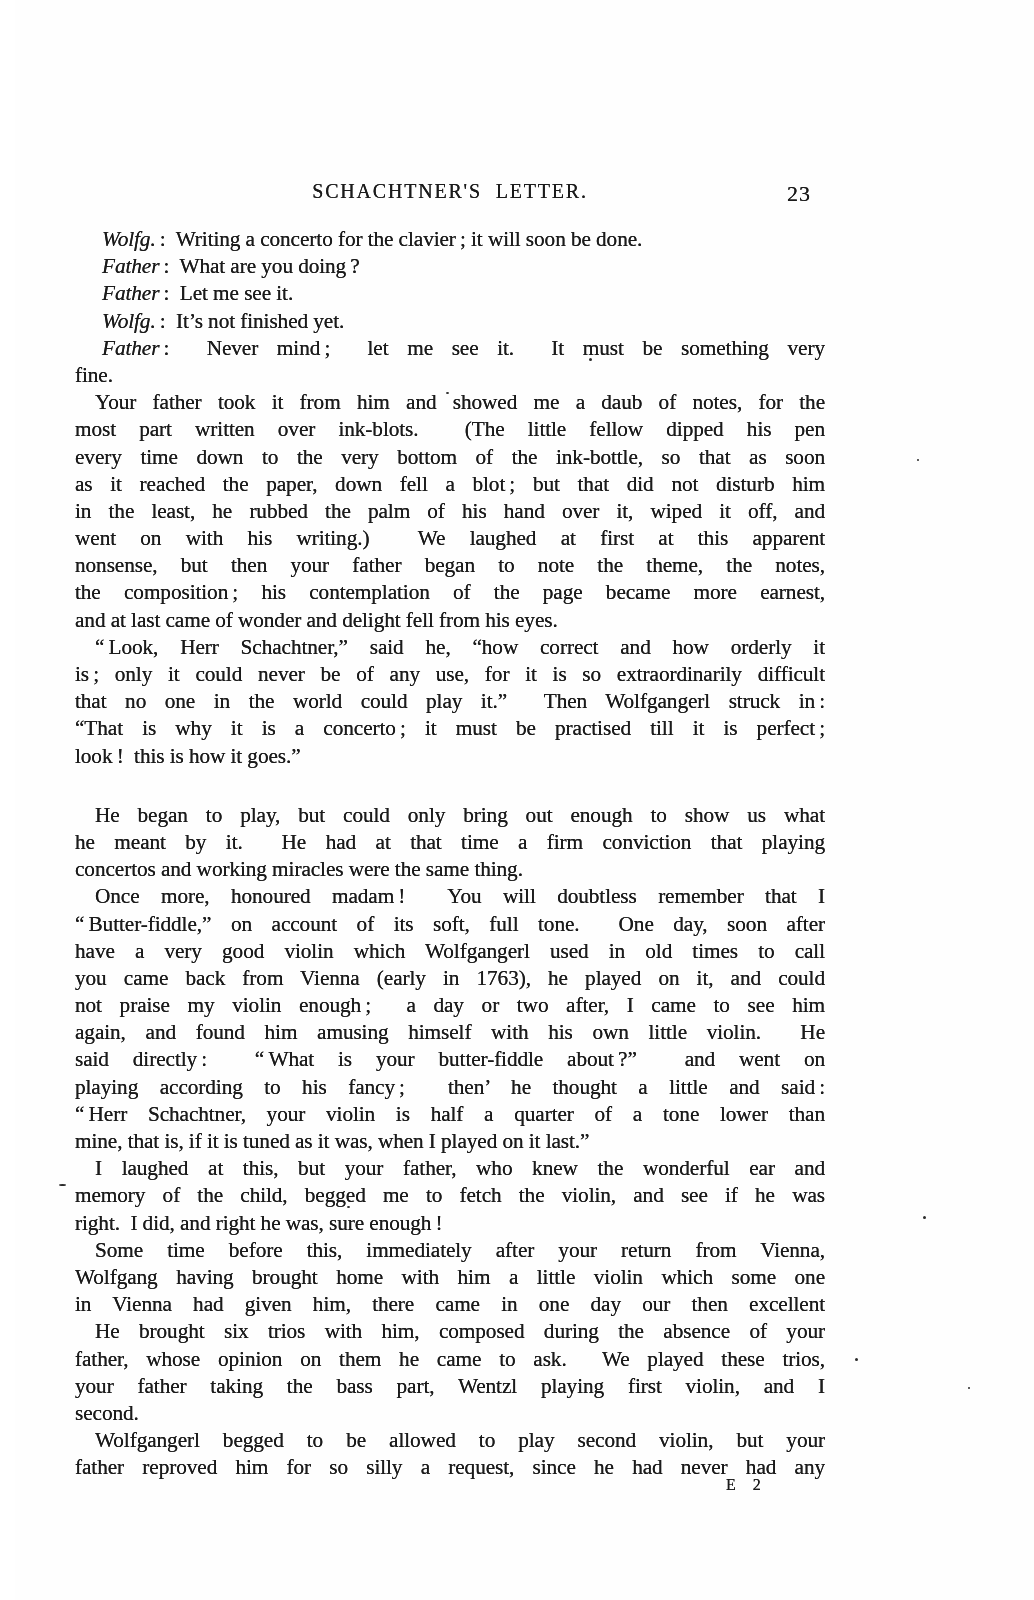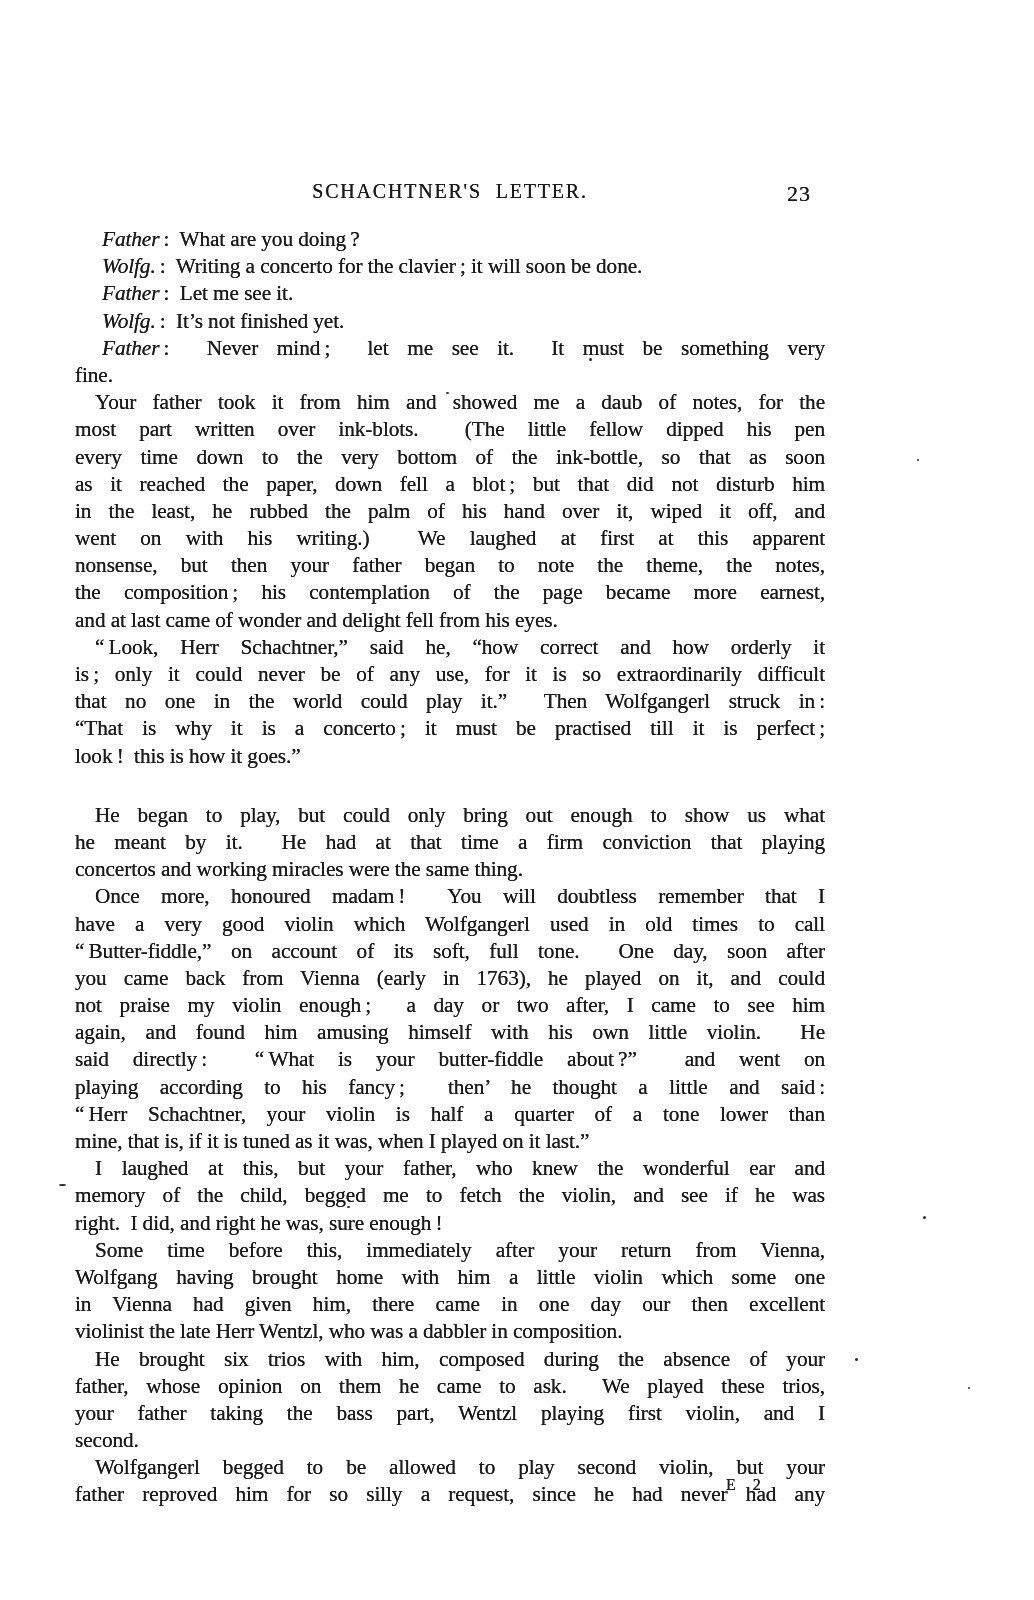--- a/index.html
+++ b/index.html
@@ -88,22 +88,22 @@
 <body>
 
 <div class="page">
 
   <div class="header">
     <span class="header-title">SCHACHTNER'S LETTER.</span>
     <span class="header-pagenum">23</span>
   </div>
 
   <div class="body-text" id="body-text">
+      <div class="line" style="text-indent: 27px;"><span class="it">Wolfg.</span><span> :  Writing a concerto for the clavier ; it will soon be done.</span></div>
       <div class="line" style="text-indent: 27px;"><span class="it">Father</span><span> :  What are you doing ?</span></div>
-      <div class="line" style="text-indent: 27px;"><span class="it">Wolfg.</span><span> :  Writing a concerto for the clavier ; it will soon be done.</span></div>
       <div class="line" style="text-indent: 27px;"><span class="it">Father</span><span> :  Let me see it.</span></div>
       <div class="line" style="text-indent: 27px;"><span class="it">Wolfg.</span><span> :  It’s not finished yet.</span></div>
       <div class="line j" style="text-indent: 27px;"><span class="it">Father</span><span> :  Never mind ;  let me see it.  It must be something very</span></div>
       <div class="line"><span>fine.</span></div>
       <div class="line j" style="text-indent: 20px;"><span>Your father took it from him and showed me a daub of notes, for the</span></div>
       <div class="line j"><span>most part written over ink-blots.  (The little fellow dipped his pen</span></div>
       <div class="line j"><span>every time down to the very bottom of the ink-bottle, so that as soon</span></div>
       <div class="line j"><span>as it reached the paper, down fell a blot ; but that did not disturb him</span></div>
       <div class="line j"><span>in the least, he rubbed the palm of his hand over it, wiped it off, and</span></div>
       <div class="line j"><span>went on with his writing.)  We laughed at first at this apparent</span></div>
@@ -112,36 +112,35 @@
       <div class="line"><span>and at last came of wonder and delight fell from his eyes.</span></div>
       <div class="line j" style="text-indent: 20px;"><span>“ Look, Herr Schachtner,” said he, “how correct and how orderly it</span></div>
       <div class="line j"><span>is ; only it could never be of any use, for it is so extraordinarily difficult</span></div>
       <div class="line j"><span>that no one in the world could play it.”  Then Wolfgangerl struck in :</span></div>
       <div class="line j"><span>“That is why it is a concerto ; it must be practised till it is perfect ;</span></div>
       <div class="line"><span>look !  this is how it goes.”</span></div>
       <div class="line j" style="text-indent: 20px; margin-top: 32px;"><span>He began to play, but could only bring out enough to show us what</span></div>
       <div class="line j"><span>he meant by it.  He had at that time a firm conviction that playing</span></div>
       <div class="line"><span>concertos and working miracles were the same thing.</span></div>
       <div class="line j" style="text-indent: 20px;"><span>Once more, honoured madam !  You will doubtless remember that I</span></div>
+      <div class="line j"><span>“ Butter-fiddle,” on account of its soft, full tone.  One day, soon after</span></div>
       <div class="line j"><span>have a very good violin which Wolfgangerl used in old times to call</span></div>
-      <div class="line j"><span>“ Butter-fiddle,” on account of its soft, full tone.  One day, soon after</span></div>
       <div class="line j"><span>you came back from Vienna (early in 1763), he played on it, and could</span></div>
       <div class="line j"><span>not praise my violin enough ;  a day or two after, I came to see him</span></div>
       <div class="line j"><span>again, and found him amusing himself with his own little violin.  He</span></div>
       <div class="line j"><span>said directly :  “ What is your butter-fiddle about ?”  and went on</span></div>
       <div class="line j"><span>playing according to his fancy ;  then’ he thought a little and said :</span></div>
       <div class="line j"><span>“ Herr Schachtner, your violin is half a quarter of a tone lower than</span></div>
       <div class="line"><span>mine, that is, if it is tuned as it was, when I played on it last.”</span></div>
       <div class="line j" style="text-indent: 20px;"><span>I laughed at this, but your father, who knew the wonderful ear and</span></div>
       <div class="line j"><span>memory of the child, begged me to fetch the violin, and see if he was</span></div>
       <div class="line"><span>right.  I did, and right he was, sure enough !</span></div>
       <div class="line j" style="text-indent: 20px;"><span>Some time before this, immediately after your return from Vienna,</span></div>
       <div class="line j"><span>Wolfgang having brought home with him a little violin which some one</span></div>
       <div class="line j"><span>in Vienna had given him, there came in one day our then excellent</span></div>
-      <div class="line"><span>violinist the late Herr Wentzl, who was a dabbler in composition.</span></div>
       <div class="line j" style="text-indent: 20px;"><span>He brought six trios with him, composed during the absence of your</span></div>
       <div class="line j"><span>father, whose opinion on them he came to ask.  We played these trios,</span></div>
       <div class="line j"><span>your father taking the bass part, Wentzl playing first violin, and I</span></div>
       <div class="line"><span>second.</span></div>
       <div class="line j" style="text-indent: 20px;"><span>Wolfgangerl begged to be allowed to play second violin, but your</span></div>
       <div class="line j"><span>father reproved him for so silly a request, since he had never had any</span></div>
     </div>
 
   <div class="footer-mark">E 2</div>
 

